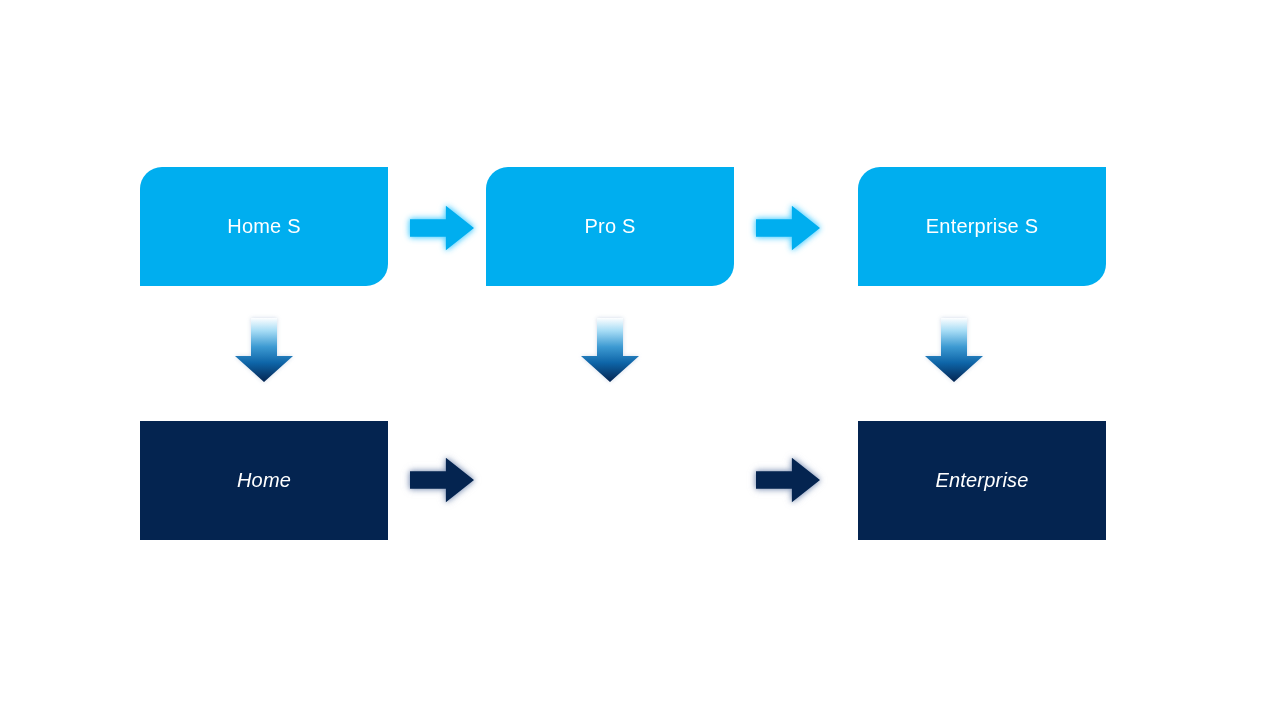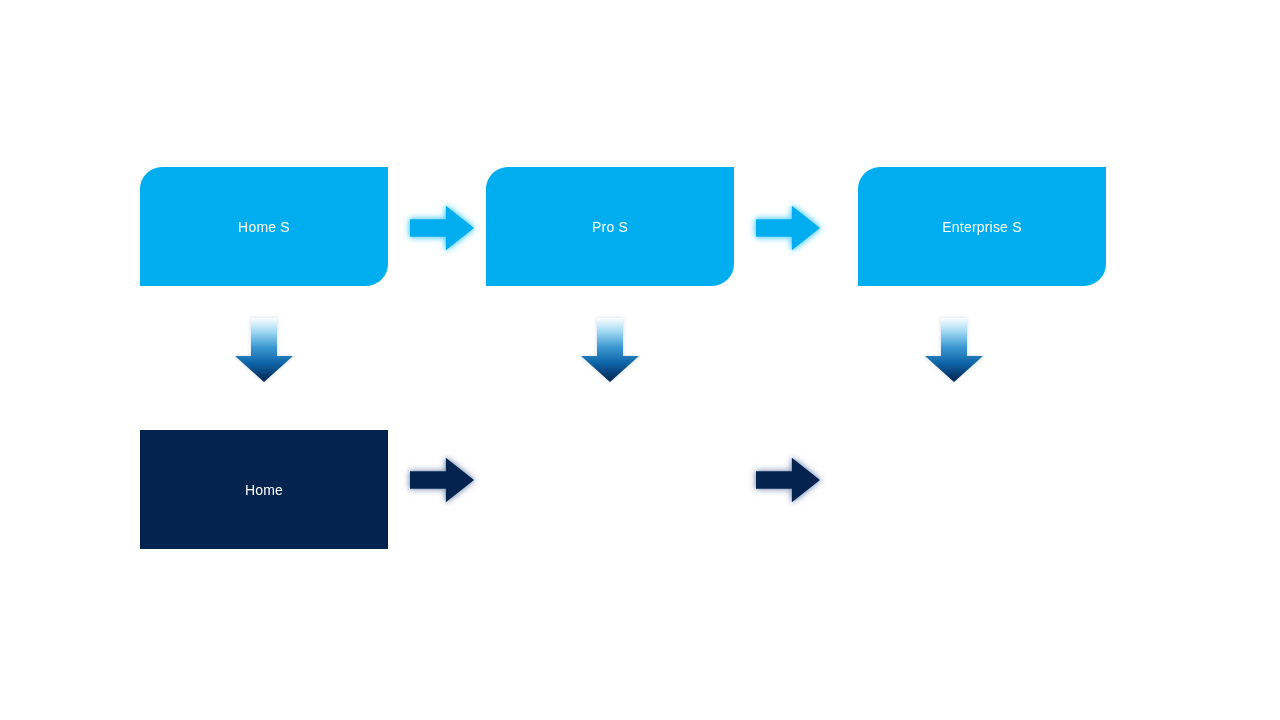--- a/index.html
+++ b/index.html
@@ -16,32 +16,33 @@
     overflow: hidden;
   }
   .box {
     position: absolute;
     width: 248px;
     height: 119px;
     display: flex;
     align-items: center;
     justify-content: center;
     color: #ffffff;
-    font-size: 14px;
+    font-size: 20px;
     letter-spacing: 0.2px;
   }
   .box.tier-top {
     background: #00AEEF;
     border-radius: 22px 0 22px 0;
     top: 167px;
   }
   .box.tier-bottom {
     background: #042450;
     border-radius: 0;
-    top: 430px;
+    top: 421px;
+    font-style: italic;
   }
   .col-1 { left: 140px; }
   .col-2 { left: 486px; }
   .col-3 { left: 830px; margin-left: 28px; }
 
   .h-arrow {
     position: absolute;
     width: 64px;
     height: 46px;
   }
@@ -95,20 +96,23 @@
   <div class="box tier-top col-2">
     <span class="label">Pro S</span>
   </div>
   <div class="box tier-top col-3">
     <span class="label">Enterprise S</span>
   </div>
 
   <div class="box tier-bottom col-1">
     <span class="label">Home</span>
   </div>
+  <div class="box tier-bottom col-3">
+    <span class="label">Enterprise</span>
+  </div>
 
   <svg class="h-arrow row-top gap-1" viewBox="0 0 66 46" aria-hidden="true">
     <path d="M0,14 H37 V0 L66,23 L37,46 V32 H0 Z"></path>
   </svg>
   <svg class="h-arrow row-top gap-2" viewBox="0 0 66 46" aria-hidden="true">
     <path d="M0,14 H37 V0 L66,23 L37,46 V32 H0 Z"></path>
   </svg>
 
   <svg class="h-arrow row-bottom gap-1" viewBox="0 0 66 46" aria-hidden="true">
     <path d="M0,14 H37 V0 L66,23 L37,46 V32 H0 Z"></path>

